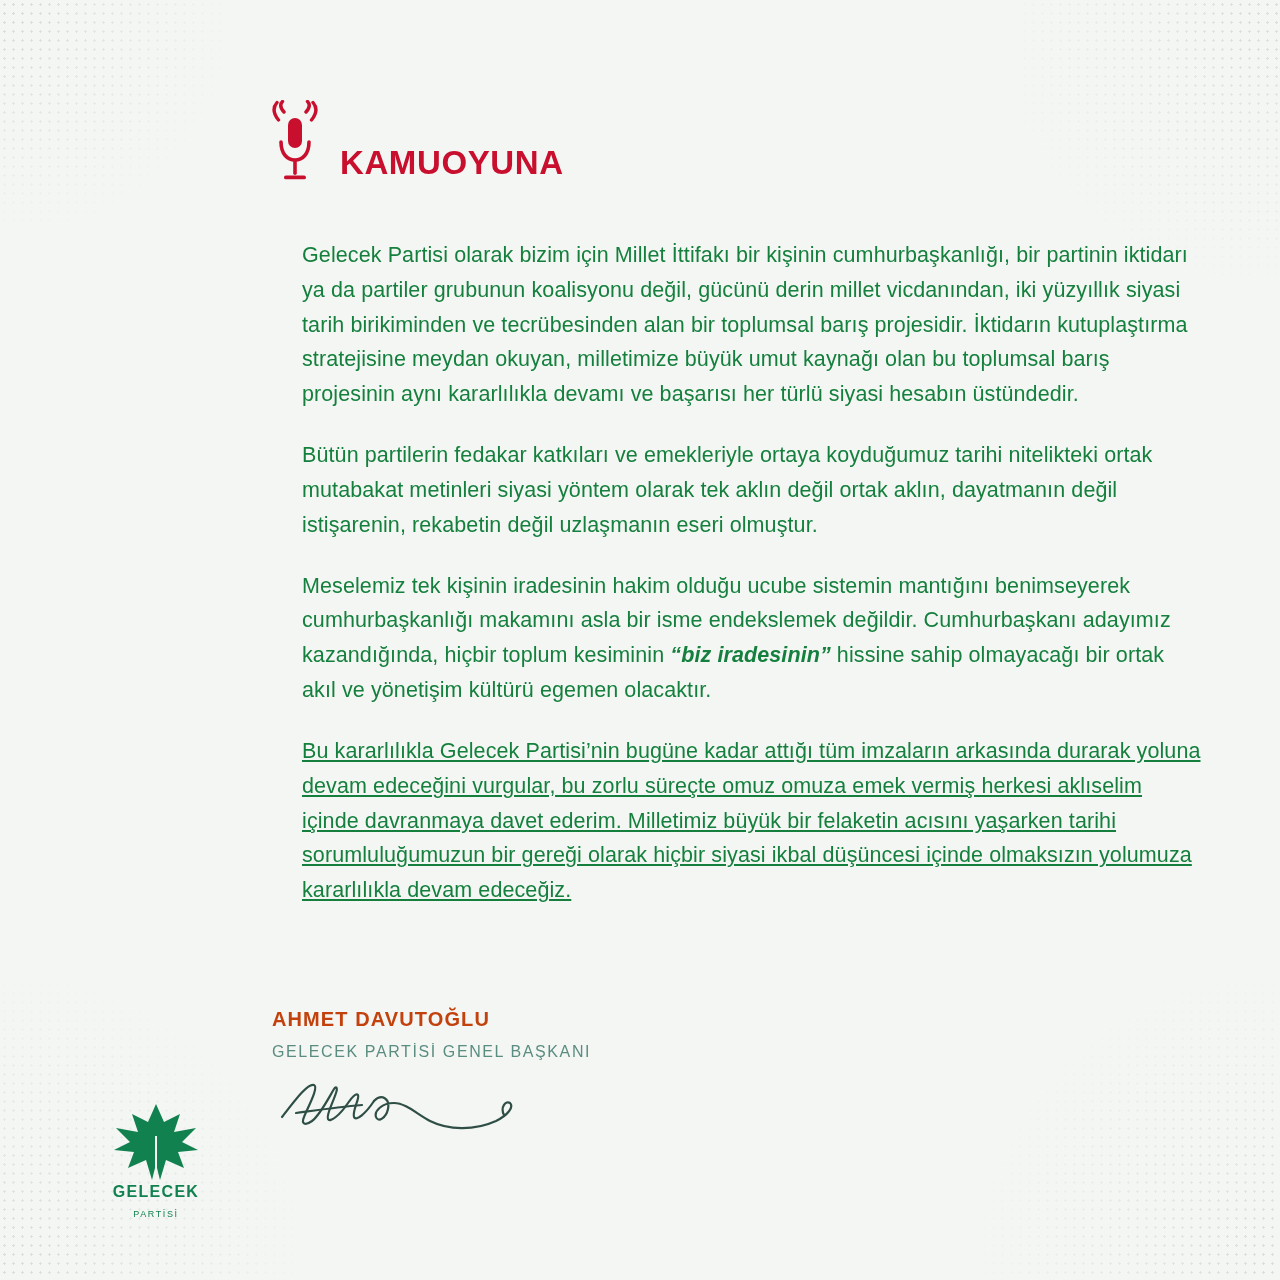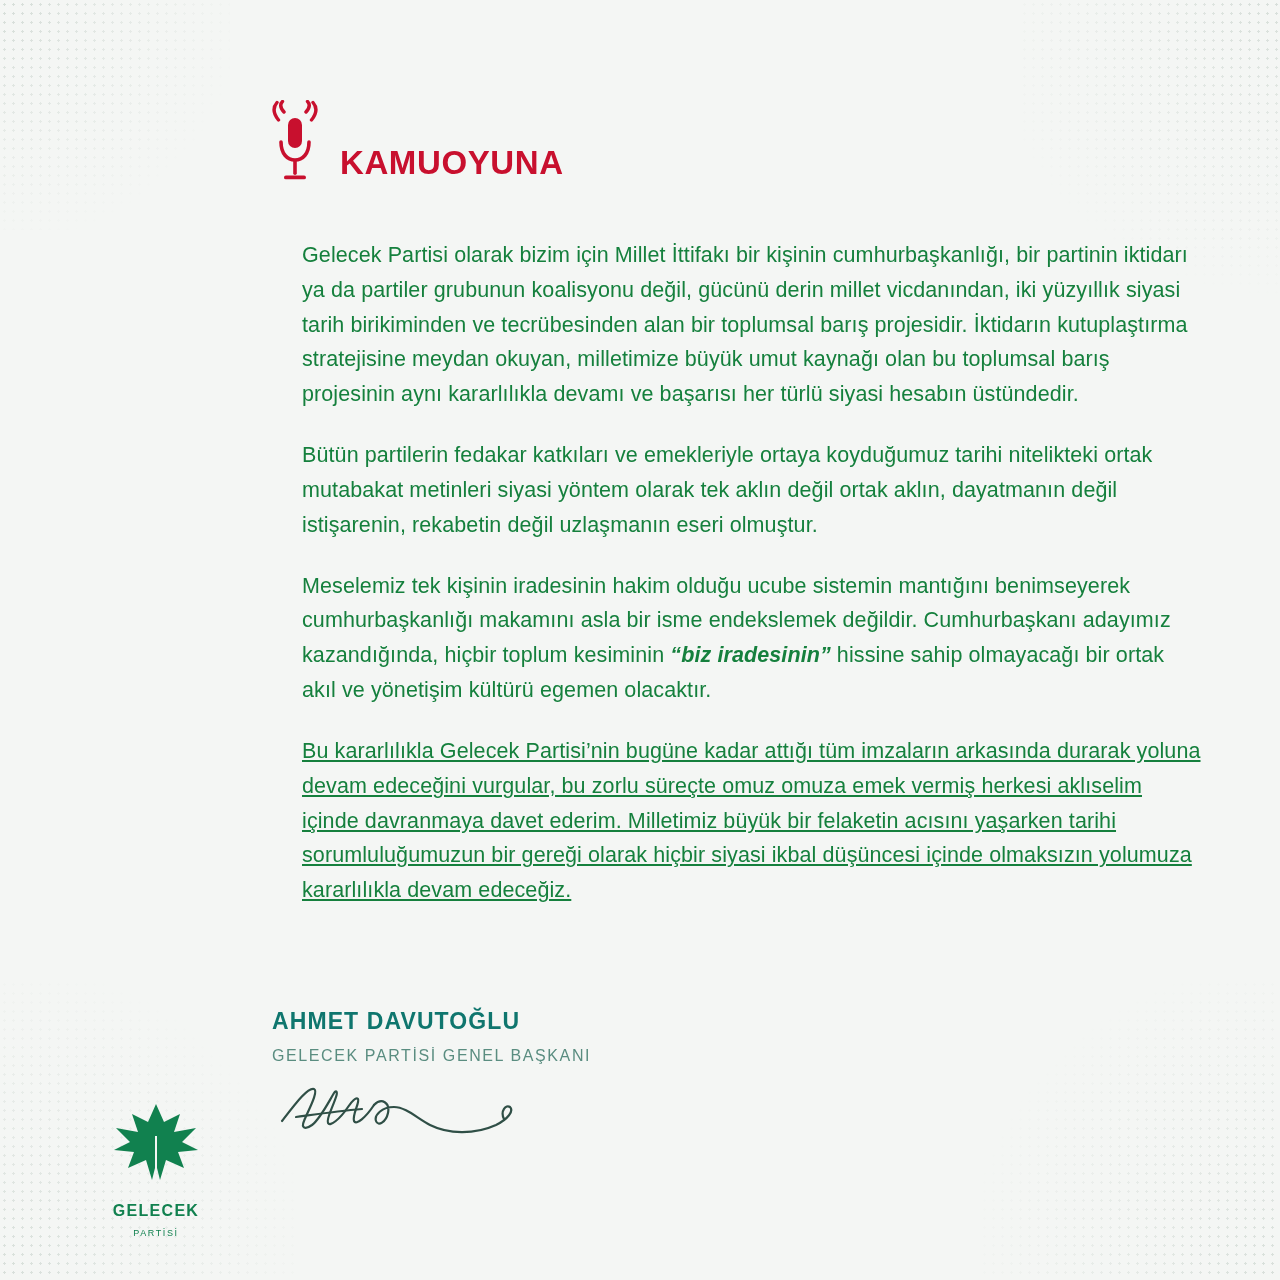--- a/index.html
+++ b/index.html
@@ -85,23 +85,23 @@
     font-style: italic;
   }
 
   
   .sign-block {
     position: absolute;
     left: 272px;
     top: 1008px;
   }
   .sign-name {
-    color: #0f766e;
+    color: #c2410c;
     font-weight: bold;
-    font-size: 23px;
+    font-size: 20px;
     letter-spacing: 1.1px;
     text-transform: uppercase;
   }
   .sign-role {
     color: #5a8d80;
     font-size: 16px;
     letter-spacing: 1.6px;
     text-transform: uppercase;
     margin-top: 12px;
   }
@@ -118,21 +118,21 @@
     top: 1102px;
     width: 128px;
     text-align: center;
   }
   .logo-leaf { display: block; margin: 0 auto; }
   .logo-name {
     color: #11814f;
     font-weight: bold;
     font-size: 16px;
     letter-spacing: 1.3px;
-    margin-top: 20px;
+    margin-top: 1px;
   }
   .logo-sub {
     color: #11814f;
     font-size: 9px;
     letter-spacing: 1.6px;
     margin-top: 8px;
   }
 </style>
 </head>
 <body>

